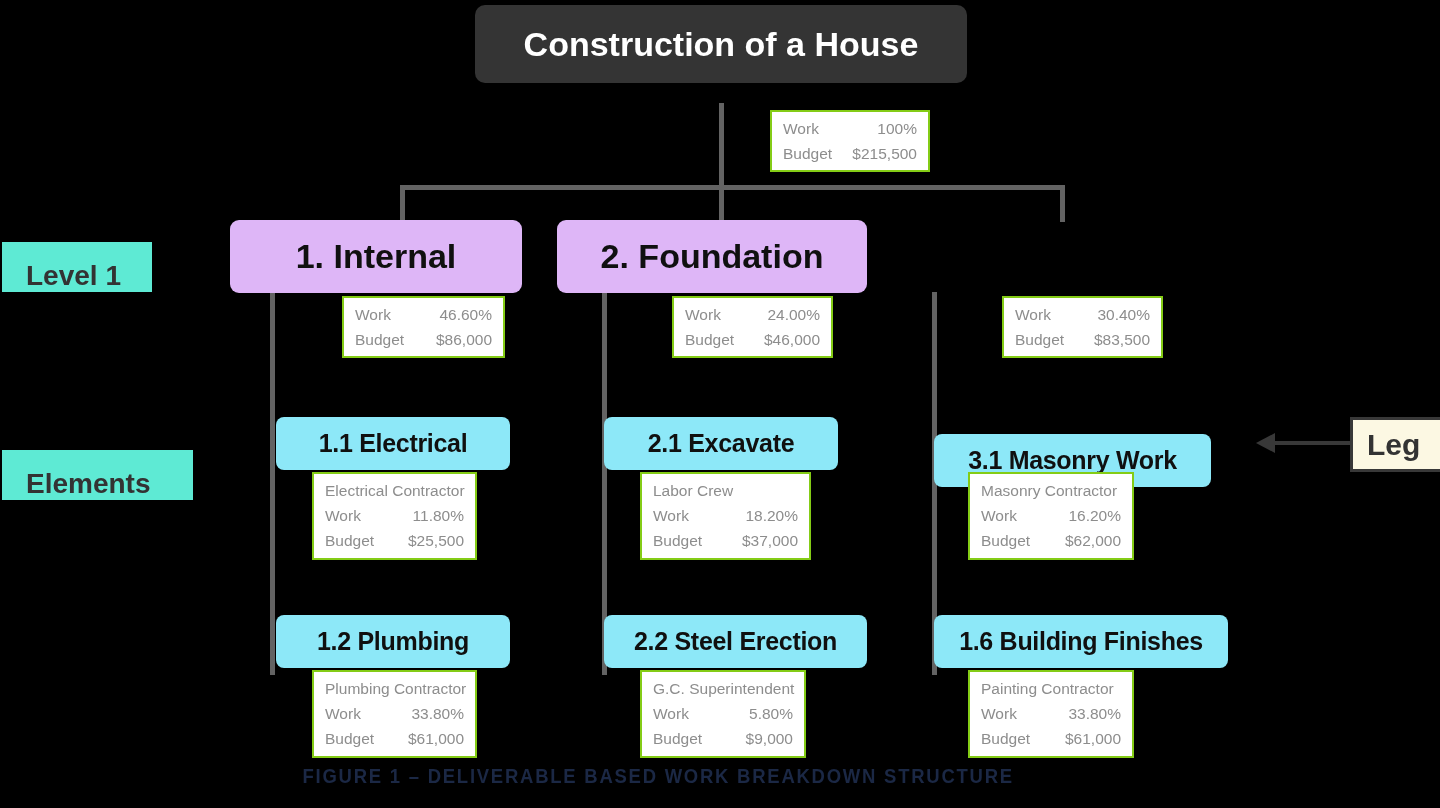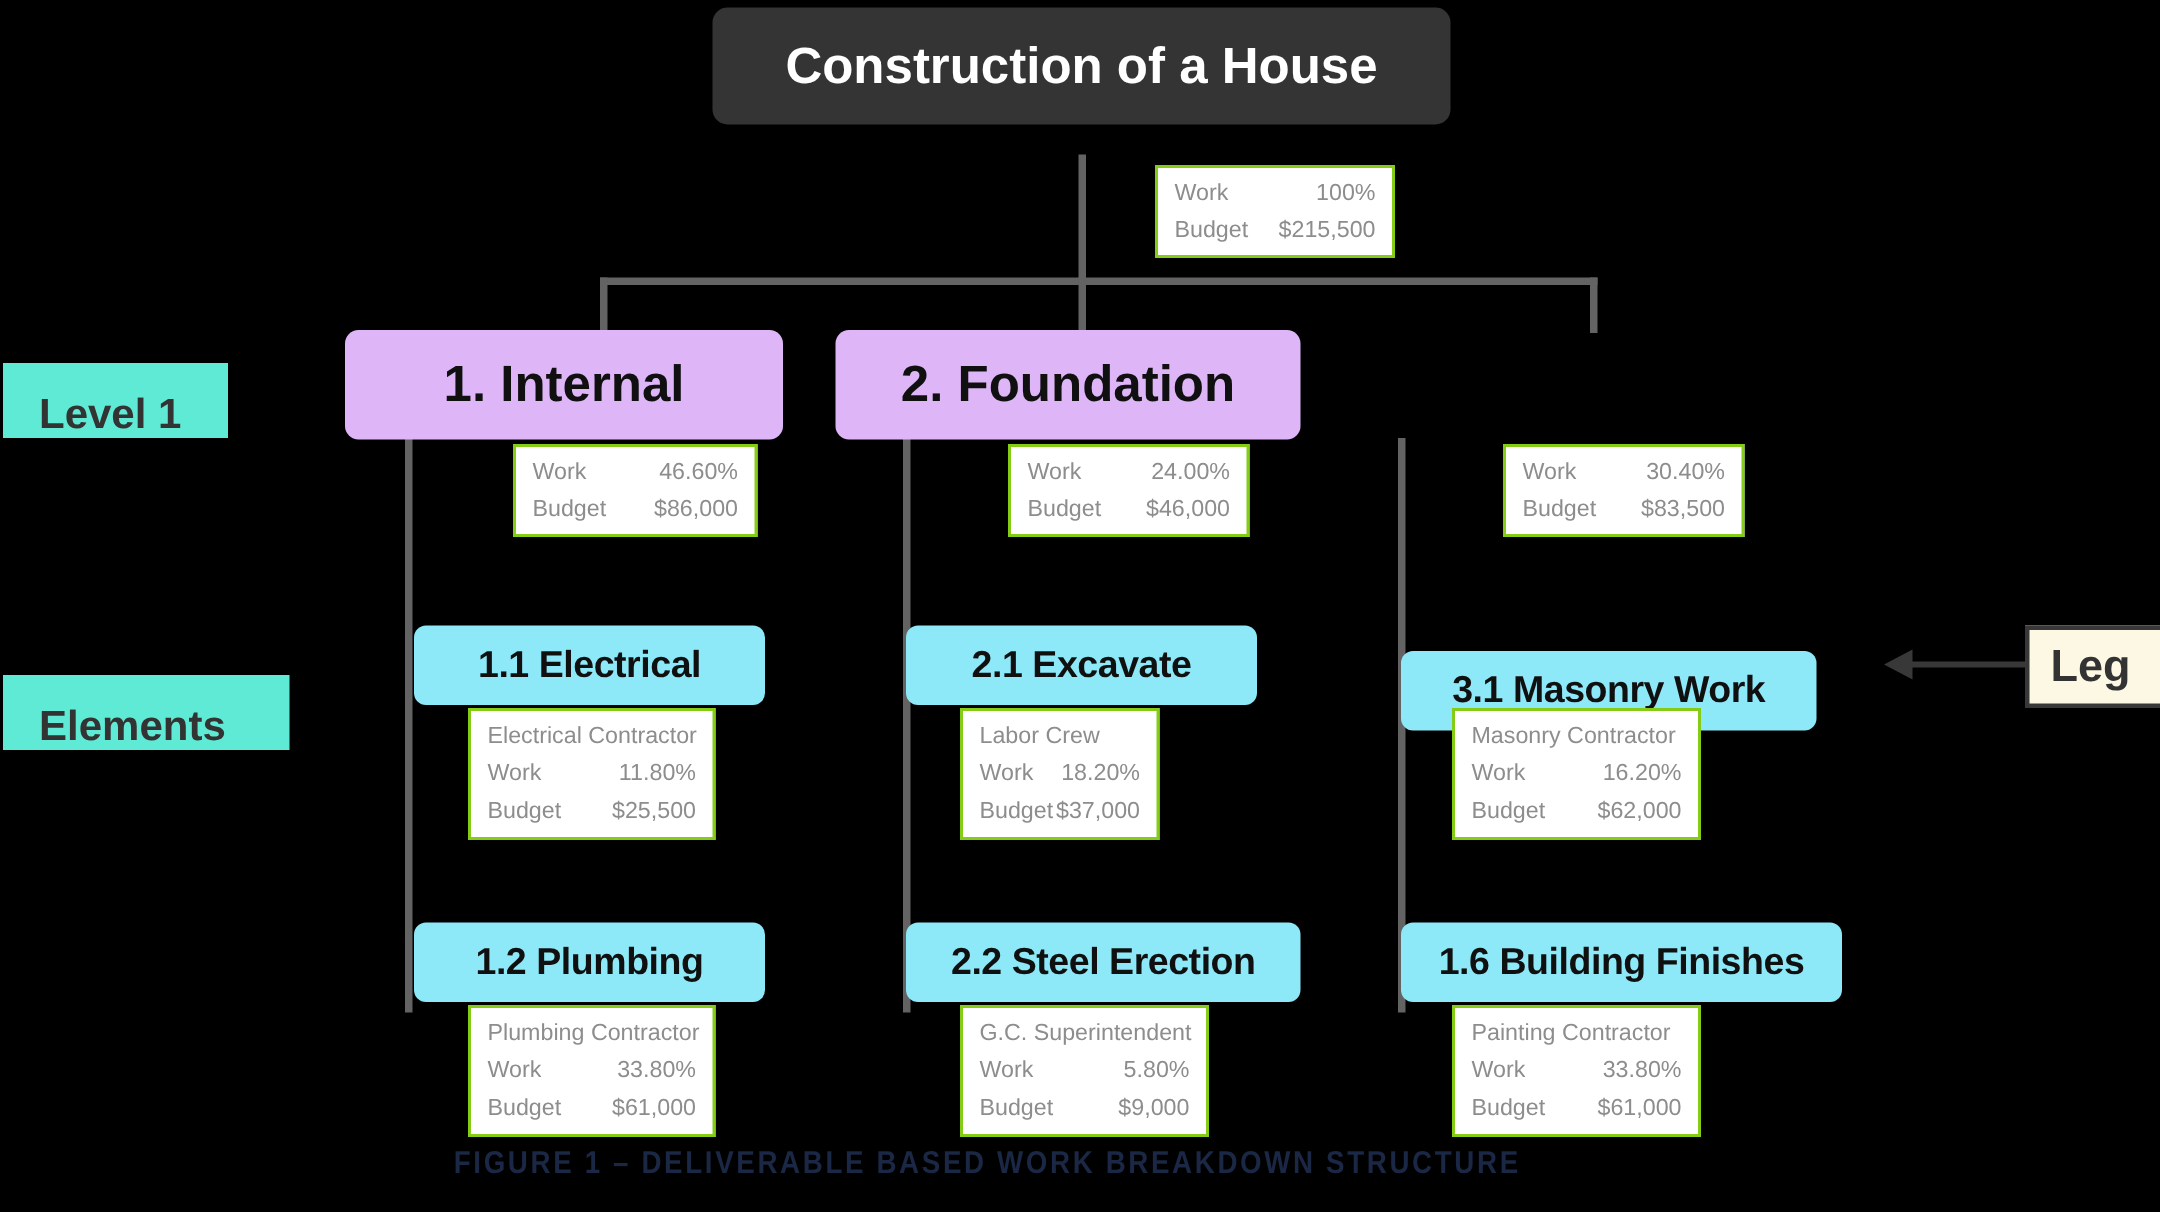--- a/index.html
+++ b/index.html
@@ -58,21 +58,21 @@
   #b2{left:557px;top:220px;width:310px;height:73px;}
   #b3{left:903px;top:220px;width:290px;height:73px;}
   #b1-info{left:342px;top:296px;width:163px;height:62px;}
   #b2-info{left:672px;top:296px;width:161px;height:62px;}
   #b3-info{left:1002px;top:296px;width:161px;height:62px;}
 
   #c11{left:276px;top:417px;width:234px;height:53px;}
   #c21{left:604px;top:417px;width:234px;height:53px;}
   #c31{left:934px;top:417px;width:277px;height:53px;margin-top:17px;}
   #c11-info{left:312px;top:472px;width:165px;height:88px;}
-  #c21-info{left:640px;top:472px;width:133px;height:88px;}
+  #c21-info{left:640px;top:472px;width:171px;height:88px;}
   #c31-info{left:968px;top:472px;width:166px;height:88px;}
 
   #c12{left:276px;top:615px;width:234px;height:53px;}
   #c22{left:604px;top:615px;width:263px;height:53px;}
   #c32{left:934px;top:615px;width:294px;height:53px;}
   #c12-info{left:312px;top:670px;width:165px;height:88px;}
   #c22-info{left:640px;top:670px;width:166px;height:88px;}
   #c32-info{left:968px;top:670px;width:166px;height:88px;}
 
   #tag-level1{left:2px;top:242px;width:150px;height:50px;}

